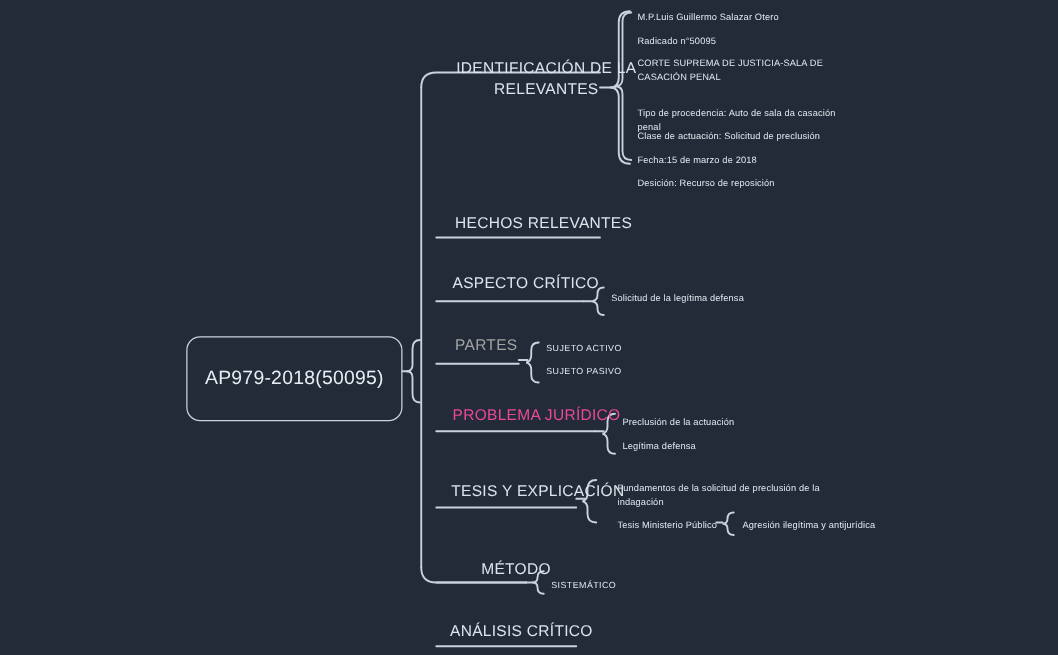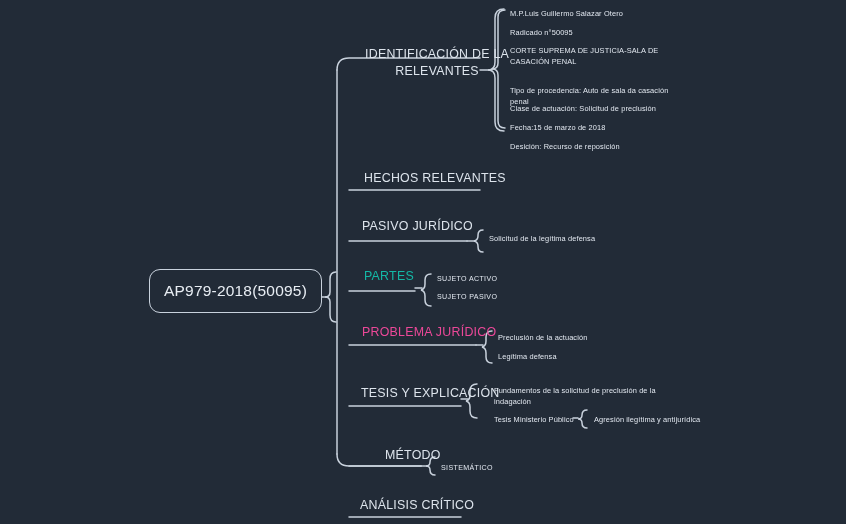--- a/index.html
+++ b/index.html
@@ -10,21 +10,21 @@
     overflow: hidden;
   }
   #canvas { position: relative; width: 846px; height: 524px; }
 
   svg.lines { position: absolute; left: 0; top: 0; width: 846px; height: 524px; pointer-events: none; }
 
   
   .root-node {
     position: absolute;
     left: 149px; top: 269px;
-    width: 173px; height: 44px;
+    width: 173px; height: 68px;
     border: 1.6px solid #c9d2dd;
     border-radius: 11px;
     display: flex; align-items: center; justify-content: center;
     color: #e8edf3;
     font-size: 15.5px;
     letter-spacing: .2px;
   }
 
   
   .branch-title {
@@ -114,24 +114,24 @@
   <div class="leaf" style="left: 510px; top: 45px; color: rgb(226, 232, 240);">CORTE SUPREMA DE JUSTICIA-SALA DE
 CASACIÓN PENAL</div>
   <div class="leaf" style="left: 510px; top: 73px; color: rgb(226, 232, 240); margin-top: 12px;">Tipo de procedencia: Auto de sala da casación
 penal</div>
   <div class="leaf" style="left: 510px; top: 103px; color: rgb(226, 232, 240);">Clase de actuación: Solicitud de preclusión</div>
   <div class="leaf" style="left: 510px; top: 122px; color: rgb(226, 232, 240);">Fecha:15 de marzo de 2018</div>
   <div class="leaf" style="left: 510px; top: 141px; color: rgb(226, 232, 240);">Desición: Recurso de reposición</div>
 
   <div class="branch-title" style="left: 364px; top: 171px; color: rgb(221, 228, 236);">HECHOS RELEVANTES</div>
 
-  <div class="branch-title" style="left: 362px; top: 219px; color: rgb(221, 228, 236);">PASIVO JURÍDICO</div>
+  <div class="branch-title" style="left: 362px; top: 219px; color: rgb(221, 228, 236);">ASPECTO CRÍTICO</div>
   <div class="leaf" style="left: 489px; top: 233px; color: rgb(226, 232, 240);">Solicitud de la legítima defensa</div>
 
-  <div class="branch-title" style="left: 364px; top: 269px; color: #14b8a6;">PARTES</div>
+  <div class="branch-title" style="left: 364px; top: 269px; color: #a3a3a3;">PARTES</div>
   <div class="leaf sm" style="left: 437px; top: 274px; color: rgb(226, 232, 240);">SUJETO ACTIVO</div>
   <div class="leaf sm" style="left: 437px; top: 292px; color: rgb(226, 232, 240);">SUJETO PASIVO</div>
 
   <div class="branch-title" style="left: 362px; top: 325px; color: #ec4899;">PROBLEMA JURÍDICO</div>
   <div class="leaf" style="left: 498px; top: 332px; color: rgb(226, 232, 240);">Preclusión de la actuación</div>
   <div class="leaf" style="left: 498px; top: 351px; color: rgb(226, 232, 240);">Legítima defensa</div>
 
   <div class="branch-title" style="left: 361px; top: 386px; color: rgb(221, 228, 236);">TESIS Y EXPLICACIÓN</div>
   <div class="leaf" style="left: 494px; top: 385px; color: rgb(226, 232, 240);">Fundamentos de la solicitud de preclusión de la
 indagación</div>

